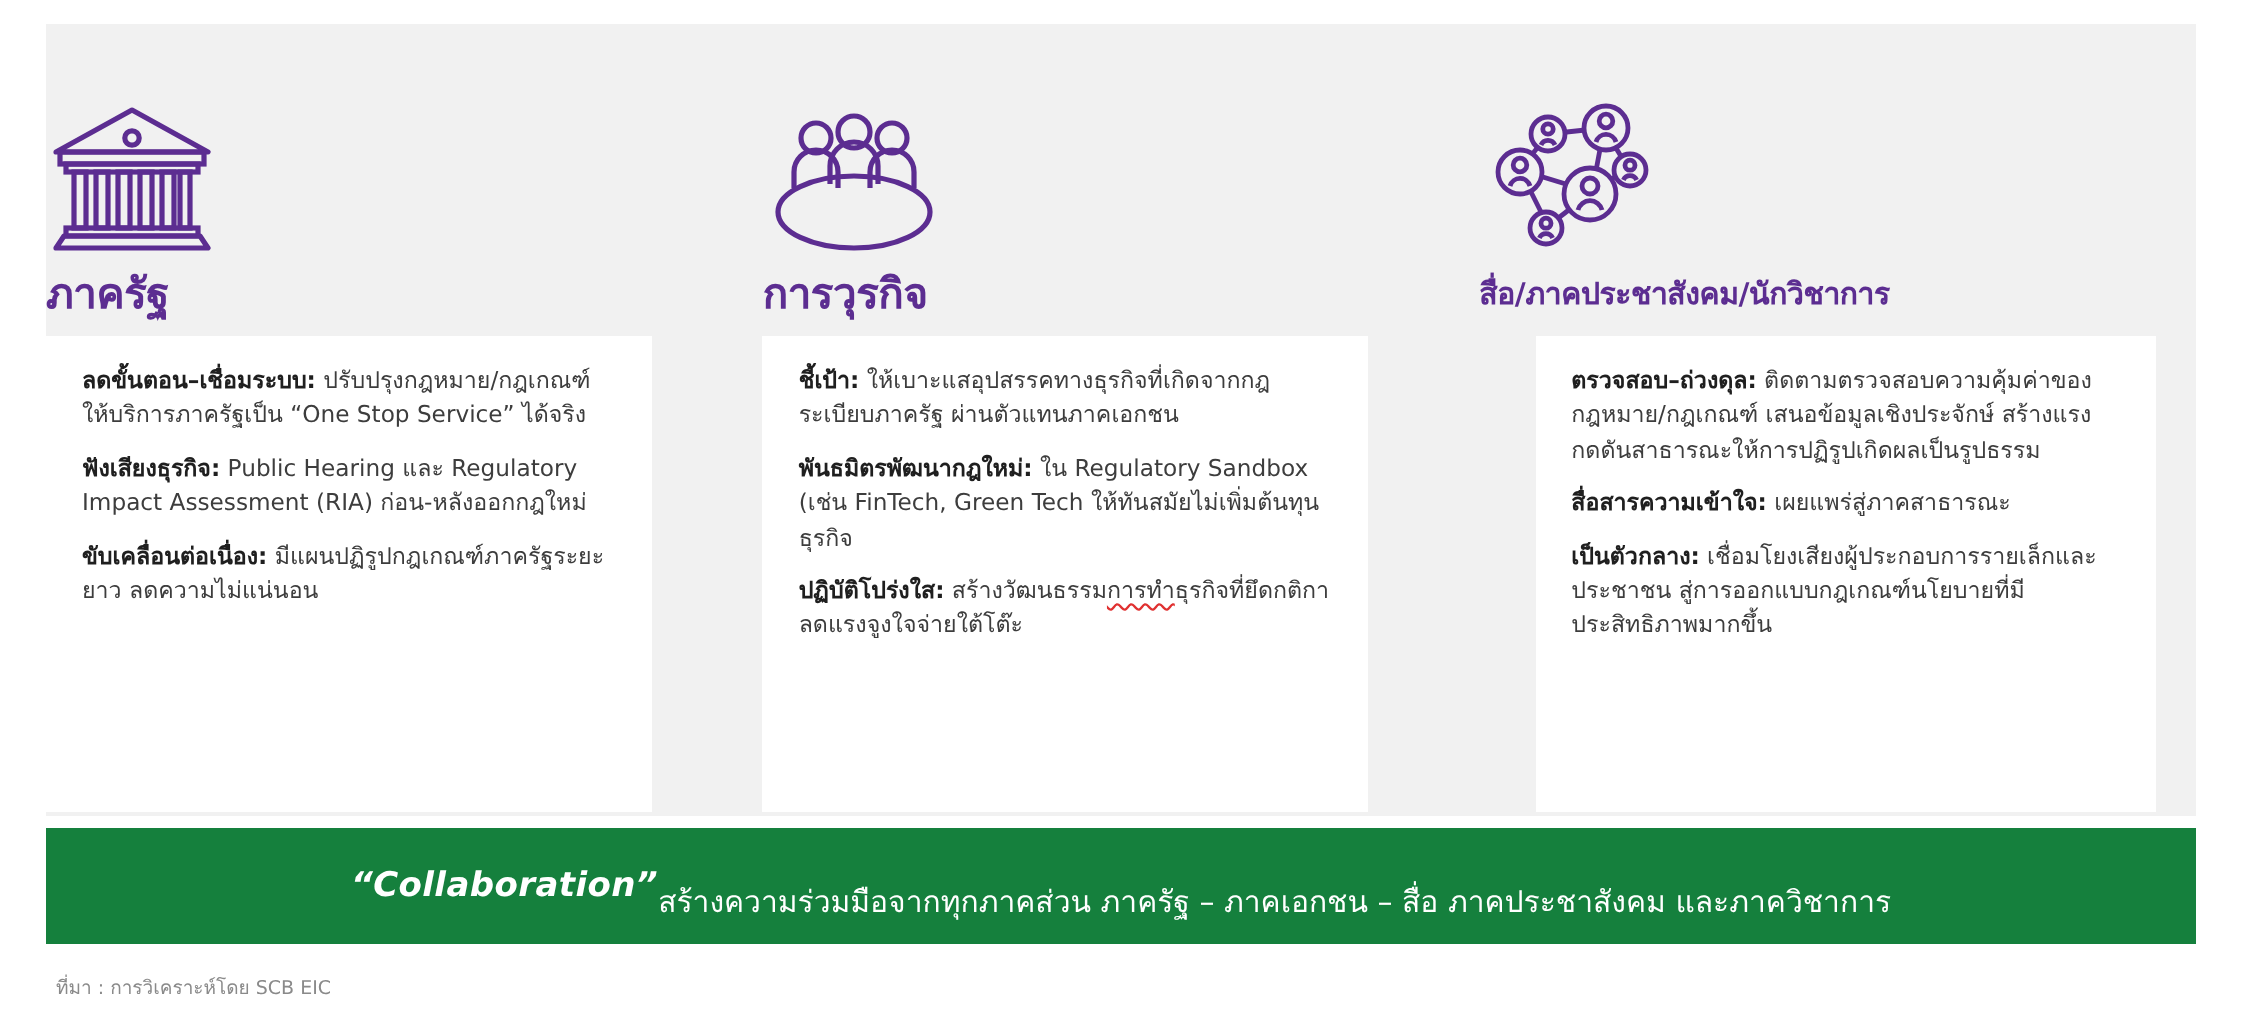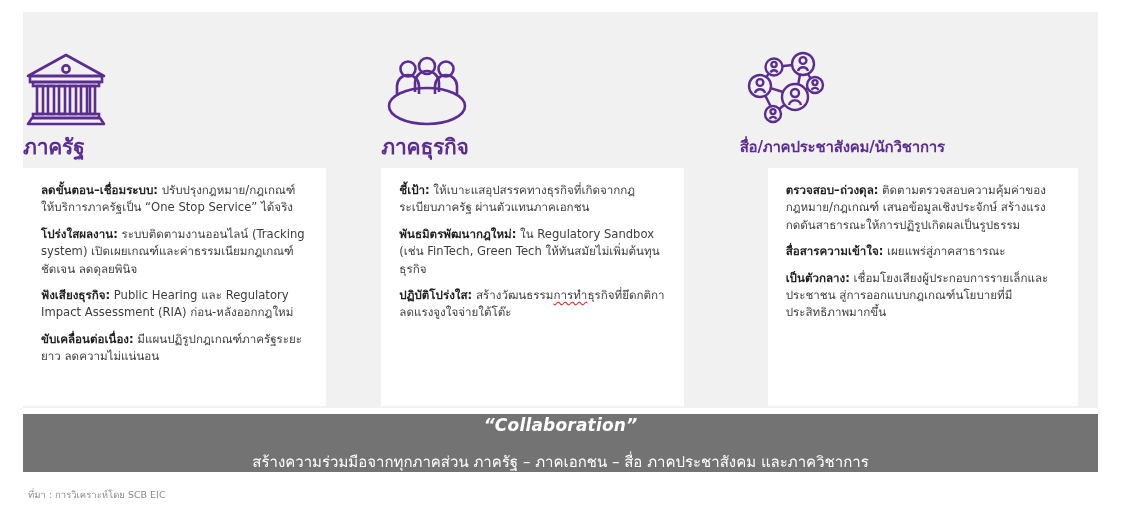--- a/index.html
+++ b/index.html
@@ -101,23 +101,23 @@
     font-family: Liberation Serif, serif;
   }
 
   
   .banner {
     position: absolute;
     left: 23px;
     top: 414px;
     width: 1075px;
     height: 58px;
-    background: #737373;
-    display: flex;
-    flex-direction: column;
+    background: #15803d;
+    display: flex;
+    flex-direction: row;
     align-items: center;
     justify-content: center;
     color: #ffffff;
   }
   .banner-title {
     font-size: 17px;
     font-weight: bold;
     font-style: italic;
     line-height: 21px;
     letter-spacing: 0.2px;
@@ -163,44 +163,41 @@
           <rect x="10" y="64" width="66" height="4"></rect>
           <path d="M5 74 L9 68 L77 68 L81 74 Z" stroke-linejoin="round"></path>
         </svg>
       </div>
       <div class="col-title">ภาครัฐ</div>
       <div class="card">
         <div class="bullet">
           <b>ลดขั้นตอน–เชื่อมระบบ:</b><span> ปรับปรุงกฎหมาย/กฎเกณฑ์ให้บริการภาครัฐเป็น “One Stop Service” ได้จริง</span>
         </div>
         <div class="bullet">
-          <b>โปร่งใสผลงาน:</b><span> ระบบติดตามงานออนไลน์ (Tracking system) เปิดเผยเกณฑ์และค่าธรรมเนียมกฎเกณฑ์ชัดเจน ลดดุลยพินิจ</span>
-        </div>
-        <div class="bullet">
           <b>ฟังเสียงธุรกิจ:</b><span> Public Hearing และ Regulatory Impact Assessment (RIA) ก่อน-หลังออกกฎใหม่</span>
         </div>
         <div class="bullet">
           <b>ขับเคลื่อนต่อเนื่อง:</b><span> มีแผนปฏิรูปกฎเกณฑ์ภาครัฐระยะยาว ลดความไม่แน่นอน</span>
         </div>
       </div>
     </div>
 
     <div class="column">
       <div class="icon-wrap">
         <svg width="92" height="72" viewBox="0 0 92 72" fill="none" stroke="#5c2d91" stroke-width="2.6">
           <circle cx="27" cy="13" r="7.5"></circle>
           <path d="M16 38 v-8 a11 11 0 0 1 22 0 v8" stroke-linejoin="round"></path>
           <circle cx="46" cy="10" r="8"></circle>
           <path d="M34 36 v-9 a12 12 0 0 1 24 0 v9" stroke-linejoin="round"></path>
           <circle cx="65" cy="13" r="7.5"></circle>
           <path d="M54 38 v-8 a11 11 0 0 1 22 0 v8" stroke-linejoin="round"></path>
           <ellipse cx="46" cy="50" rx="38" ry="18"></ellipse>
         </svg>
       </div>
-      <div class="col-title">ภาคธุรกิจ</div>
+      <div class="col-title">การวุรกิจ</div>
       <div class="card">
         <div class="bullet">
           <b>ชี้เป้า:</b><span> ให้เบาะแสอุปสรรคทางธุรกิจที่เกิดจากกฎระเบียบภาครัฐ ผ่านตัวแทนภาคเอกชน</span>
         </div>
         <div class="bullet">
           <b>พันธมิตรพัฒนากฎใหม่:</b><span> ใน Regulatory Sandbox (เช่น FinTech, Green Tech ให้ทันสมัยไม่เพิ่มต้นทุนธุรกิจ</span>
         </div>
         <div class="bullet">
           <b>ปฏิบัติโปร่งใส:</b><span> สร้างวัฒนธรรม</span><span class="spellerr">การทำ</span><span>ธุรกิจที่ยึดกติกา ลดแรงจูงใจจ่ายใต้โต๊ะ</span>
         </div>

